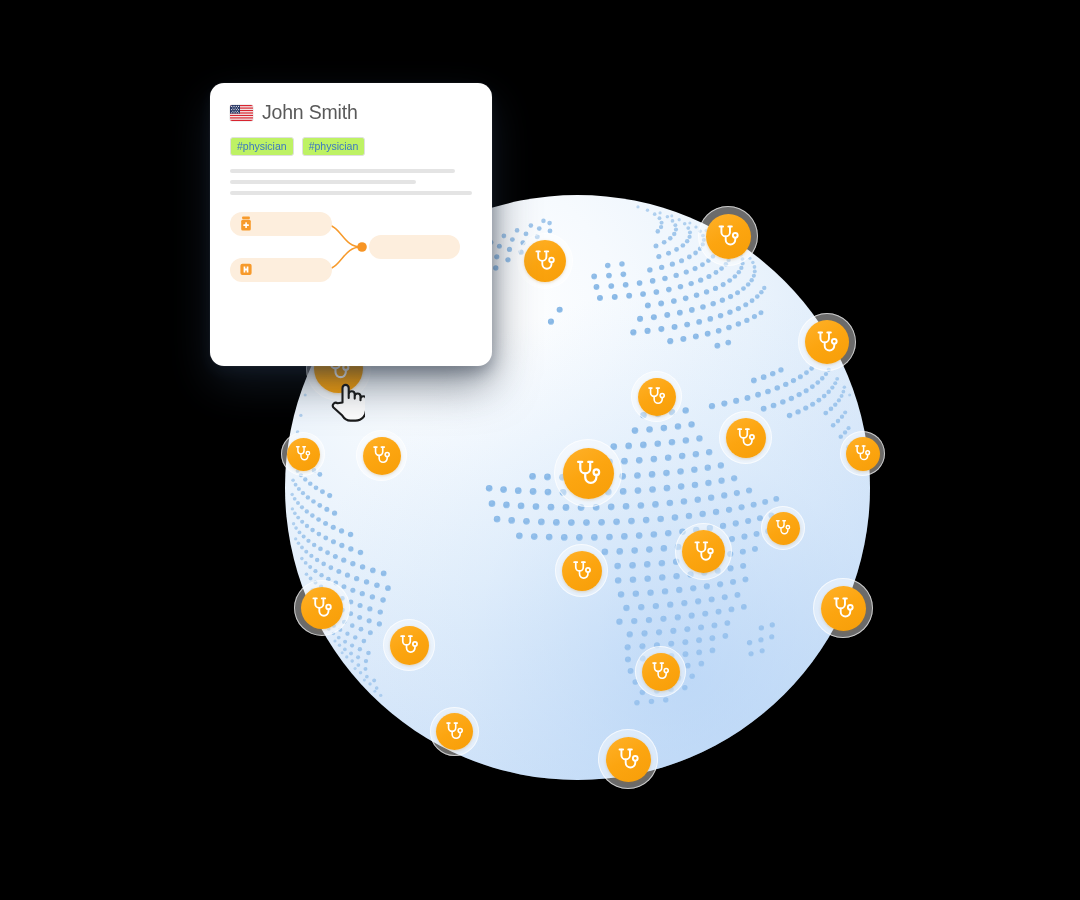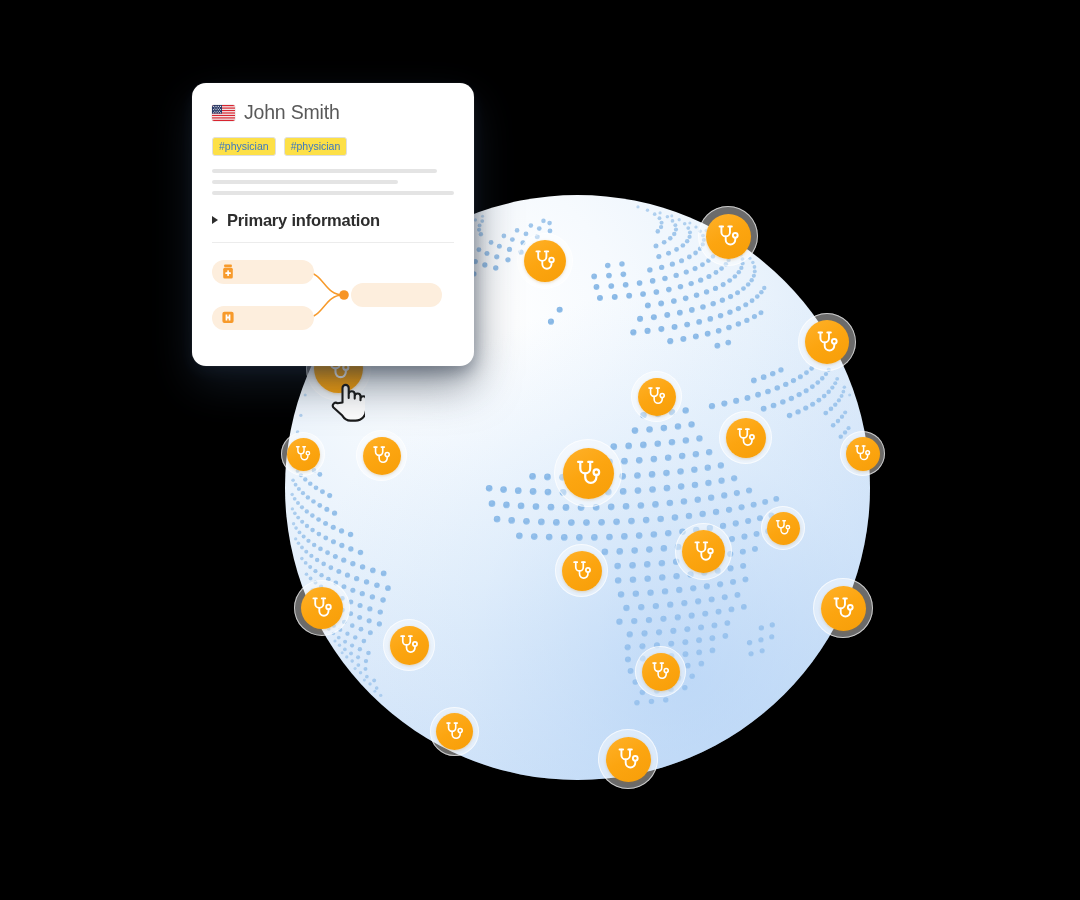--- a/index.html
+++ b/index.html
@@ -81,21 +81,21 @@
     left: 331px;
     top: 381px;
     width: 34px;
     height: 42px;
     pointer-events: none;
   }
 
   
   #profile-card {
     position: absolute;
-    left: 192px;
+    left: 210px;
     top: 83px;
     width: 282px;
     height: 283px;
     background: #ffffff;
     border-radius: 14px;
     box-shadow:
       0 0 0 1px rgba(255,255,255,0.03),
       0 18px 44px rgba(30,41,59,0.55),
       0 6px 16px rgba(30,41,59,0.35);
     overflow: hidden;
@@ -125,21 +125,21 @@
   }
 
   .tag-row { display: flex; gap: 8px; margin-bottom: 13px; }
   .tag {
     border: 1px solid #dfdfdf;
     border-radius: 3px;
     padding: 2.5px 6px 3.5px 6px;
     font-size: 10.5px;
     color: #3b78c3;
     line-height: 1;
-    background: #fde047;
+    background: #bef264;
     white-space: nowrap;
   }
 
   .skel-group { margin-bottom: 16px; }
   .skel {
     height: 4px;
     border-radius: 2px;
     background: #e4e4e4;
     margin-bottom: 7px;
   }
@@ -1183,24 +1183,20 @@
         <span class="tag">#physician</span>
         <span class="tag">#physician</span>
       </div>
 
       <div class="skel-group">
         <div class="skel" style="width:93%"></div>
         <div class="skel" style="width:77%"></div>
         <div class="skel" style="width:100%"></div>
       </div>
 
-      <div class="section-head">
-        <span class="caret"></span>
-        <span class="section-title">Primary information</span>
-      </div>
 
       <div class="flow">
         <svg class="flow-svg" width="240" height="78" viewBox="0 0 240 78" xmlns="http://www.w3.org/2000/svg" aria-hidden="true">
           <path d="M93 12 C 112 12, 112 35, 131 35" fill="none" stroke="#f79a2b" stroke-width="1.5"></path>
           <path d="M93 58 C 112 58, 112 35, 131 35" fill="none" stroke="#f79a2b" stroke-width="1.5"></path>
           <circle cx="94" cy="12" r="4.4" fill="#f79525"></circle>
           <circle cx="94" cy="58" r="4.4" fill="#f79525"></circle>
           <circle cx="132" cy="35" r="4.8" fill="#f79525"></circle>
         </svg>
 

